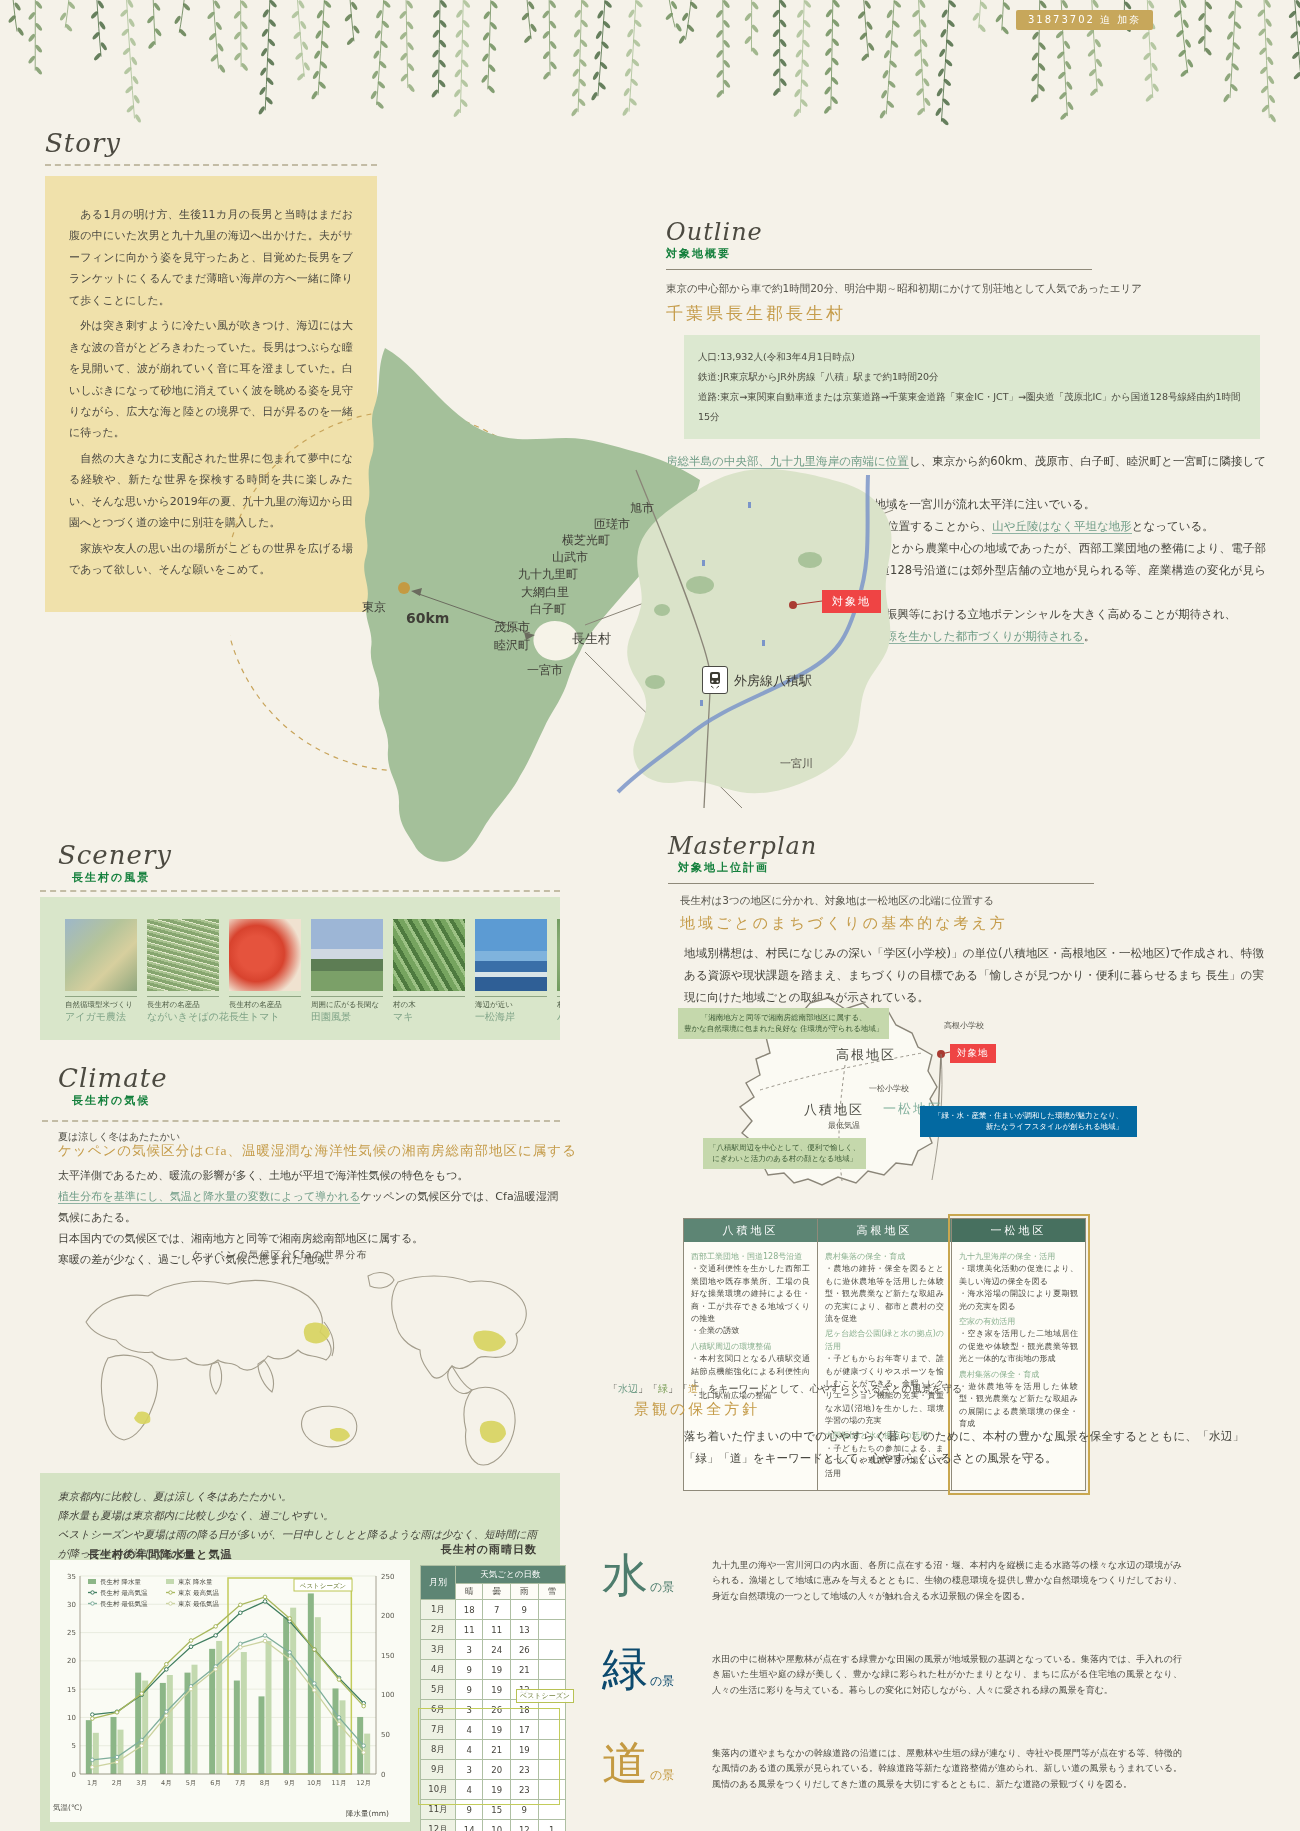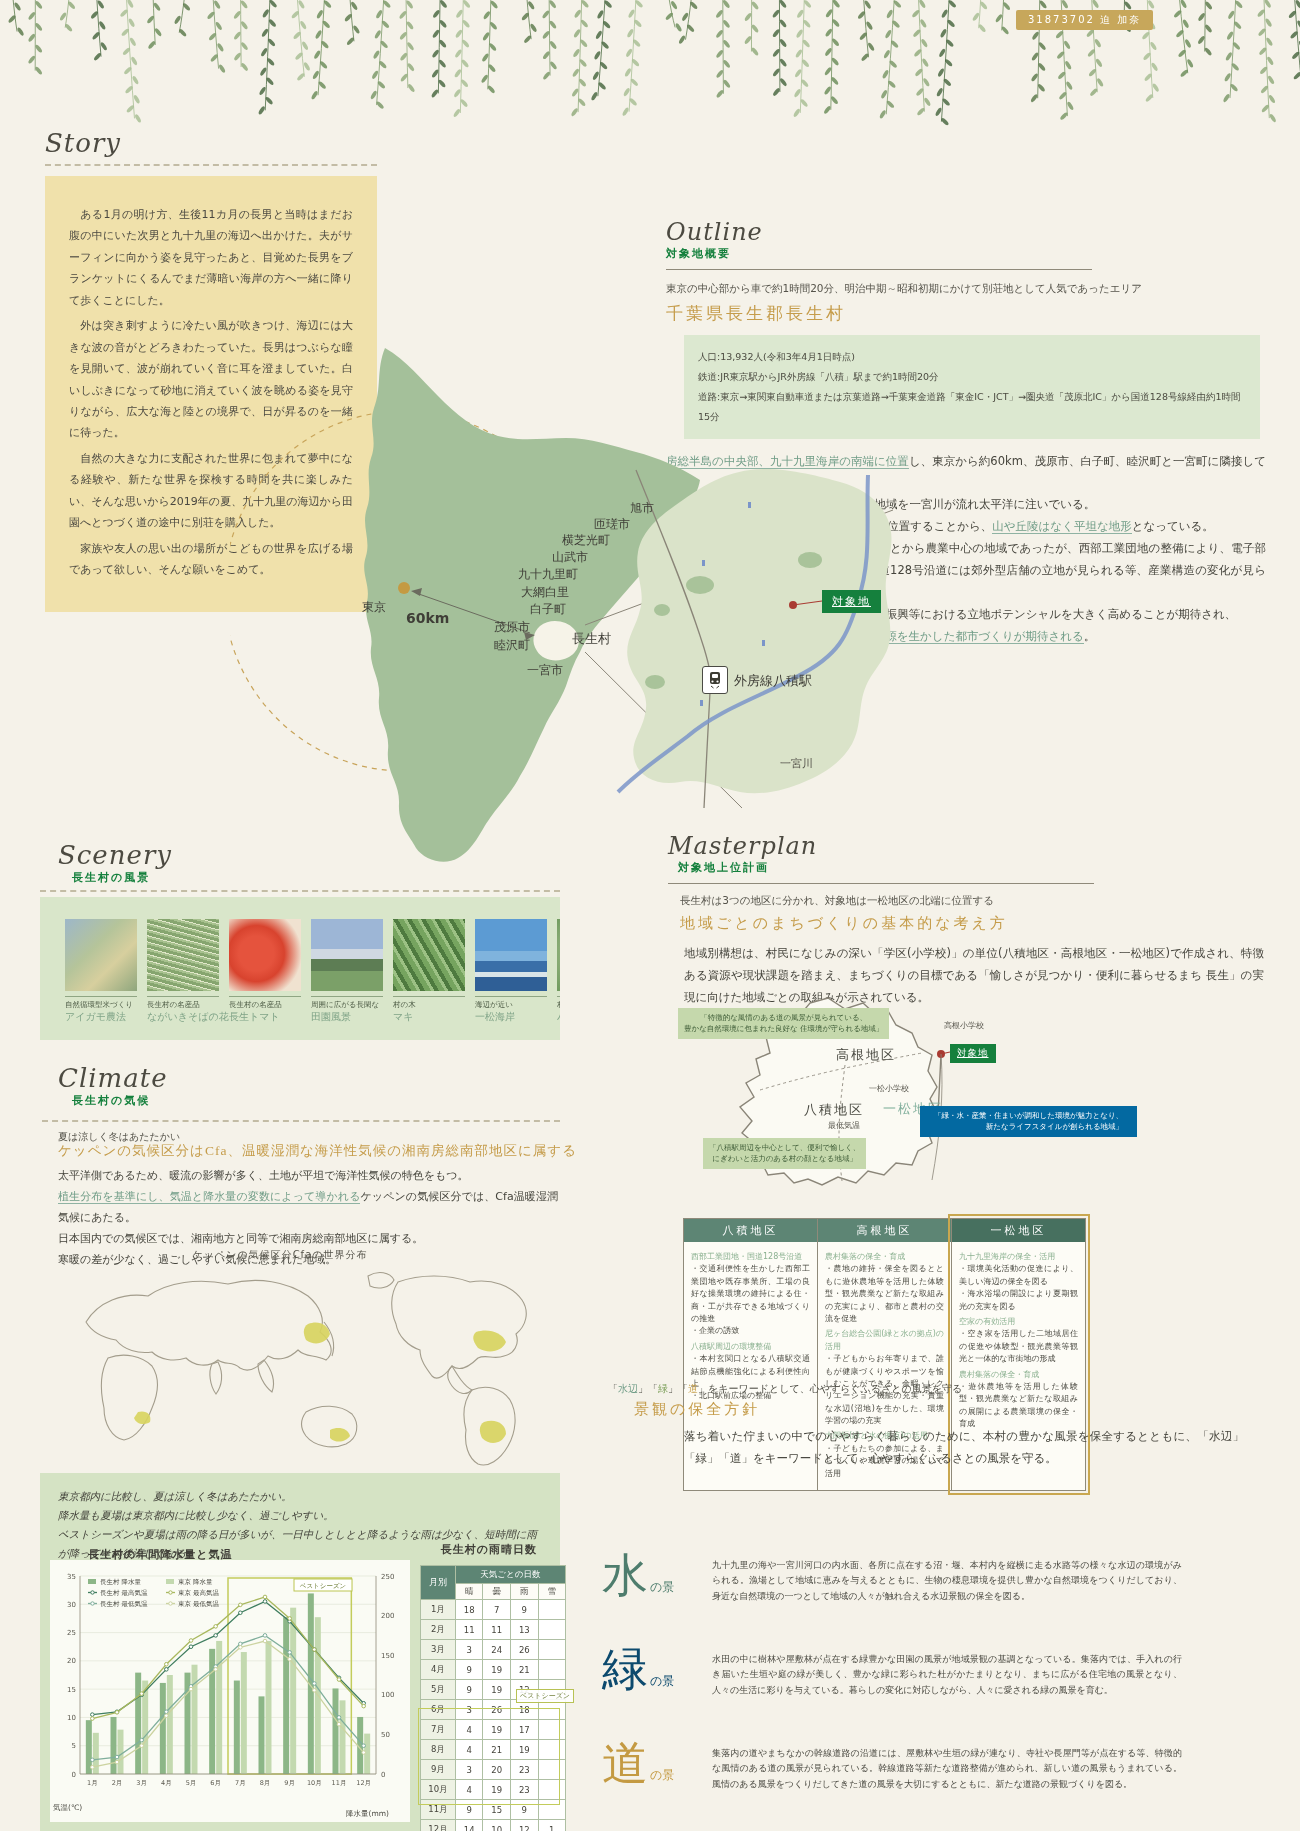--- a/index.html
+++ b/index.html
@@ -14,21 +14,21 @@
   .badge{background:#c7a75b;color:#fff;font-size:10px;letter-spacing:2px;padding:3px 12px;border-radius:2px;}
   .story-box{background:#f0e1ab;padding:28px 24px;font-size:11px;line-height:1.95;text-align:justify;color:#4a4840;}
   .story-box p{margin:0 0 4px 0;}
   .lead{font-size:10.5px;color:#55534a;}
   .place{font-size:17px;letter-spacing:3px;margin:6px 0 10px 0;}
   .facts{background:#dce8d0;padding:12px 14px;font-size:9.5px;line-height:2.1;color:#4b4a40;}
   .bodytxt{font-size:11.5px;line-height:1.9;color:#45443c;text-align:justify;}
   .hl{color:#6f9c86;border-bottom:1px solid #8fb3a3;}
   .maplabel{font-size:12px;color:#3f3e37;white-space:nowrap;}
   .small-label{font-size:8px;color:#55534a;white-space:nowrap;}
-  .red-tag{background:#15803d;color:#fff;font-size:11px;letter-spacing:2px;padding:4px 10px;white-space:nowrap;text-decoration:underline;}
+  .red-tag{background:#ef4444;color:#fff;font-size:11px;letter-spacing:2px;padding:4px 10px;white-space:nowrap;}
   .red-tag.sm{font-size:9.5px;padding:3px 7px;letter-spacing:1px;}
   .station-icon{width:24px;height:26px;background:#fff;border:1px solid #4a4a44;border-radius:3px;display:flex;align-items:center;justify-content:center;}
   .photo-band{background:#d9e6ca;overflow:hidden;}
   .photo-card{position:absolute;top:22px;width:72px;}
   .photo-thumb{width:72px;height:72px;}
   .photo-cap1{font-size:7.5px;color:#4c5a44;border-top:1px solid #8fa583;margin-top:5px;padding-top:3px;white-space:nowrap;}
   .photo-cap2{font-size:10px;color:#7fa387;white-space:nowrap;}
   .ph-ducks{background:linear-gradient(135deg,#9db7c9,#b5c49a 40%,#d7cf9e 65%,#8ea67d);}
   .ph-soba{background:repeating-linear-gradient(15deg,#86a56f 0 3px,#a7c18e 3px 5px,#dfe6c8 5px 6px);}
   .ph-tomato{background:radial-gradient(circle at 38% 48%,#e5533d 0 30%,#d8432e 48%,#f0e2d0 78%);}
@@ -757,21 +757,21 @@
       L270,104 L278,120 L281,59 L278,120 L266,132 L272,148 L258,156 L252,170 L236,168 L224,180
       L208,176 L196,188 L178,182 L162,190 L148,184 L134,188 L124,178 L108,180 L102,168 L88,162
       L94,148 L82,138 L92,126 L80,112 L94,102 L86,88 L100,80 L96,64 L110,58 L106,42 L122,38 L126,22 L140,20 Z"></path>
     <path d="M100,95 Q150,80 200,70 Q240,62 262,58" fill="none" stroke="#9a958a" stroke-width="1" stroke-dasharray="3,3"></path>
     <path d="M185,70 C180,110 176,140 182,186" fill="none" stroke="#9a958a" stroke-width="1" stroke-dasharray="3,3"></path>
     <circle cx="281" cy="59" r="4" fill="#a93b32"></circle>
     <line x1="281" y1="59" x2="290" y2="57" stroke="#a93b32" stroke-width="1.2"></line>
     <path d="M281,59 C284,100 280,140 272,185" fill="none" stroke="#8a8578" stroke-width="0.8"></path>
   </svg>
   <div class="quote-green abs" style="left:678px;top:1008px;" id="q-takane">
-      <div>「特徴的な風情のある道の風景が見られている、</div>
+      <div>「湘南地方と同等で湘南房総南部地区に属する、</div>
       <div>豊かな自然環境に包まれた良好な 住環境が守られる地域」</div>
     </div>
   <span class="small-label abs" style="left:944px;top:1020px;">高根小学校</span>
   <span class="district-name abs" style="left:836px;top:1046px;">高根地区</span>
   <div class="red-tag sm abs" style="left:950px;top:1044px;">対象地</div>
   <span class="small-label abs" style="left:869px;top:1083px;">一松小学校</span>
   <span class="district-name abs" style="left:804px;top:1101px;">八積地区</span>
   <span class="district-name teal abs" style="left:883px;top:1100px;">一松地区</span>
   <div class="quote-teal abs" style="left:920px;top:1106px;" id="q-hitotsumatsu">
       <div>「緑・水・産業・住まいが調和した環境が魅力となり、</div>

